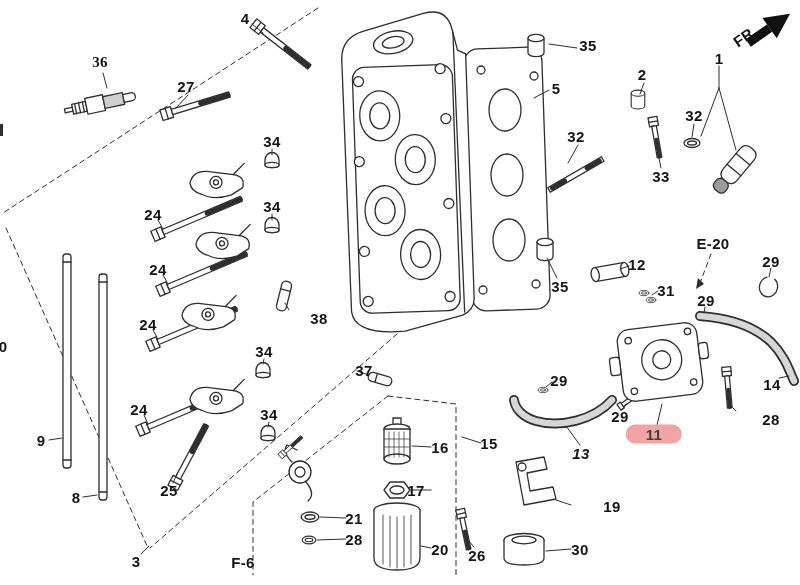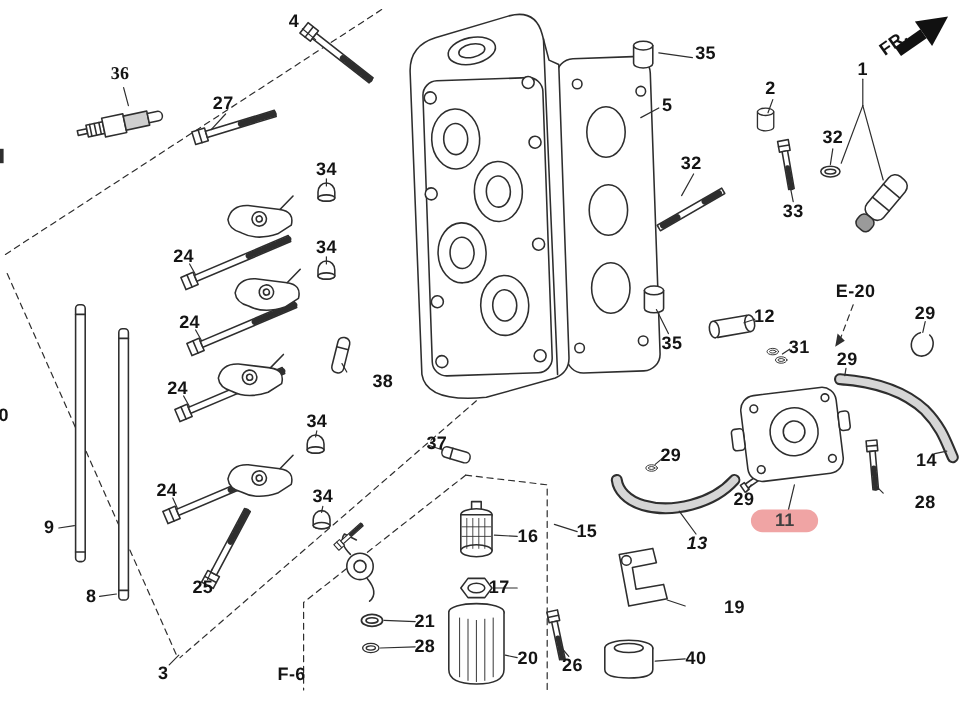--- a/index.html
+++ b/index.html
@@ -360,15 +360,15 @@
       <div class="part-label" style="left: 136px; top: 561px;">3</div>
       <div class="part-label" style="left: 440px; top: 447px;">16</div>
       <div class="part-label" style="left: 489px; top: 443px;">15</div>
       <div class="part-label" style="left: 416px; top: 490px;">17</div>
       <div class="part-label" style="left: 354px; top: 518px;">21</div>
       <div class="part-label" style="left: 354px; top: 539px;">28</div>
       <div class="part-label" style="left: 243px; top: 562px;">F-6</div>
       <div class="part-label" style="left: 440px; top: 549px;">20</div>
       <div class="part-label" style="left: 477px; top: 555px;">26</div>
       <div class="part-label" style="left: 580px; top: 506px; margin-left: 32px;">19</div>
-      <div class="part-label" style="left: 580px; top: 549px;">40</div>
+      <div class="part-label" style="left: 580px; top: 549px;">30</div>
     </div>
 </div>
 
 </body></html>

